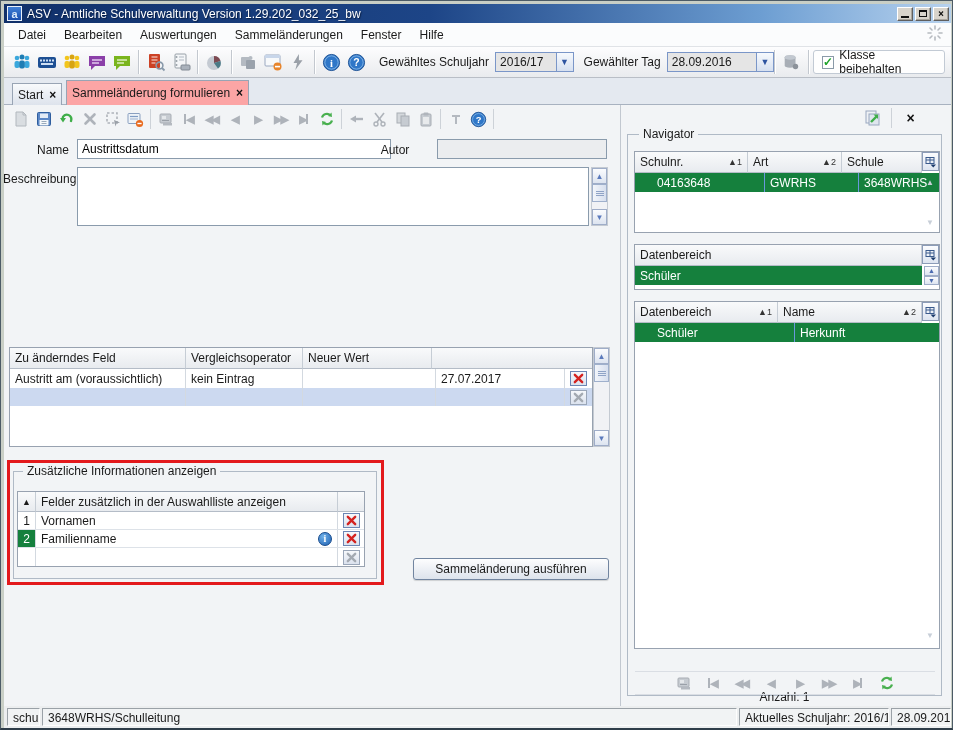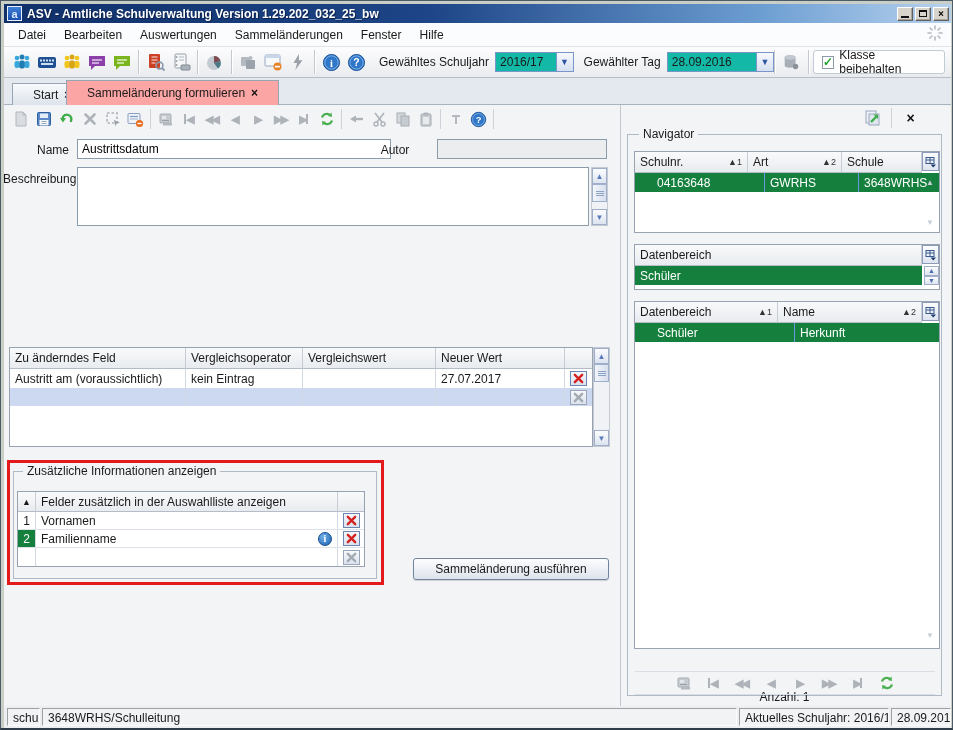--- a/index.html
+++ b/index.html
@@ -8,21 +8,21 @@
          border:1px solid #4c5b66; border-bottom:2px solid #2e3d49; overflow:hidden; }
   .abs { position:absolute; }
 
   
   .titlebar { left:3px; top:3px; width:947px; height:19px;
     background:linear-gradient(90deg,#10306a 0%,#1d4587 45%,#6d9ed2 80%,#b7d2ee 100%);
     display:flex; align-items:center; padding:0 2px; }
   .app-logo { width:15px; height:15px; margin-left:1px; background:linear-gradient(#3f7fd6,#1a4fae);
     border:1px solid #e8f0fa; color:#dcebfb; font-weight:bold; font-size:11px;
     display:flex; align-items:center; justify-content:center; }
-  .title-text { color:#fff; font-weight:bold; font-size:12px; margin-left:5px; white-space:nowrap;
+  .title-text { color:#fff; font-weight:normal; font-size:12px; margin-left:5px; white-space:nowrap;
     text-shadow:1px 1px 1px #0a1f45; }
   .winbtns { margin-left:auto; display:flex; gap:2px; }
   .wbtn { width:16px; height:14px; background:#d8d4cc; border:1px solid; border-color:#fff #5f5f5f #5f5f5f #fff;
     box-shadow:inset -1px -1px 0 #a8a49c; display:flex; align-items:center; justify-content:center;
     font-size:10px; font-weight:bold; color:#111; font-family:"DejaVu Sans Mono",monospace; }
   .glyph-min { width:8px; height:2px; background:#111; margin-top:7px; }
   .glyph-max { width:8px; height:7px; border:1px solid #111; border-top:2px solid #111; }
 
   
   .menubar { left:3px; top:22px; width:947px; height:24px; background:#fbfcfd;
@@ -31,32 +31,32 @@
   .spinner { margin-left:auto; margin-right:8px; }
 
   
   .toolbar { left:3px; top:46px; width:947px; height:31px;
     background:linear-gradient(#fdfdfe,#e9ebee); border-bottom:1px solid #b9bec6;
     display:flex; align-items:center; padding:0 6px; }
   .tbtn { width:26px; height:26px; display:flex; align-items:center; justify-content:center; }
   .tsep { width:1px; height:24px; background:#c3c8cf; margin:0 4px; box-shadow:1px 0 0 #fff; }
   .tb-label { margin:0 6px 0 10px; white-space:nowrap; }
   .combo { display:flex; height:20px; border:1px solid #7a96c8; background:#fff; }
-  .combo-field { padding:2px 4px; display:flex; align-items:center; background:#14b8a6; }
+  .combo-field { padding:2px 4px; display:flex; align-items:center; background:#e5e5e5; }
   .combo-btn { width:17px; background:linear-gradient(#f6f9fd,#d6e0f0); border-left:1px solid #7a96c8;
     color:#2e54a0; font-size:9px; display:flex; align-items:center; justify-content:center; }
   .check-pill { display:flex; align-items:center; gap:5px; height:24px; padding:0 8px;
     background:#fefefe; border:1px solid #c2cad4; border-radius:3px; }
   .checkbox { width:13px; height:13px; background:#fff; border:1px solid #8a9aa8;
     color:#1fa32a; font-size:12px; font-weight:bold; line-height:10px; text-align:center; }
 
   
   .tabstrip { left:3px; top:77px; width:947px; height:27px; background:#e4e9f0;
     border-bottom:1px solid #a8b2c0; }
-  .tab { position:absolute; display:flex; align-items:center; gap:6px; padding:0 20px;
+  .tab { position:absolute; display:flex; align-items:center; gap:6px; padding:0 5px;
     border:1px solid #98a4b4; border-bottom:none; white-space:nowrap; }
   .tab-start { left:8px; top:5px; height:22px; background:linear-gradient(#f8fafc,#dde3ec); }
   .tab-active { left:62px; top:2px; height:25px; background:#fca5a5; z-index:2; }
   .tab-close { font-weight:bold; font-size:12px; color:#111; }
 
   
   .content-bg { left:3px; top:104px; width:947px; height:601px; background:#f2f4f6; }
   .vdivider { left:619px; top:104px; width:1px; height:601px; background:#c2c8d0; }
 
   .formtoolbar { left:4px; top:105px; width:614px; height:26px; display:flex; align-items:center;
@@ -508,21 +508,20 @@
         <span class="grip"></span>
       </div>
     <div class="sb-fill"></div>
     <div class="sb-btn">▼</div>
   </div>
 
   <div class="abs gridtable" style="left:8px; top:346px; width:584px; height:100px;">
     <div class="trow" style="height:21px;">
       <div class="th" style="width:176px;">Zu änderndes Feld</div>
       <div class="th" style="width:117px;">Vergleichsoperator</div>
-      <div class="th" style="width:133px;">Vergleichswert</div>
       <div class="th" style="width:129px;">Neuer Wert</div>
       <div class="th" style="flex:1; border-right:none;"></div>
     </div>
     <div class="trow" style="height:19px;">
       <div class="td" style="width:176px;">Austritt am (voraussichtlich)</div>
       <div class="td" style="width:117px;">kein Eintrag</div>
       <div class="td" style="width:133px;"></div>
       <div class="td" style="width:129px;">27.07.2017</div>
       <div class="td" style="flex:1; border-right:none; justify-content:center; padding:0;">
         <div class="xbtn">

